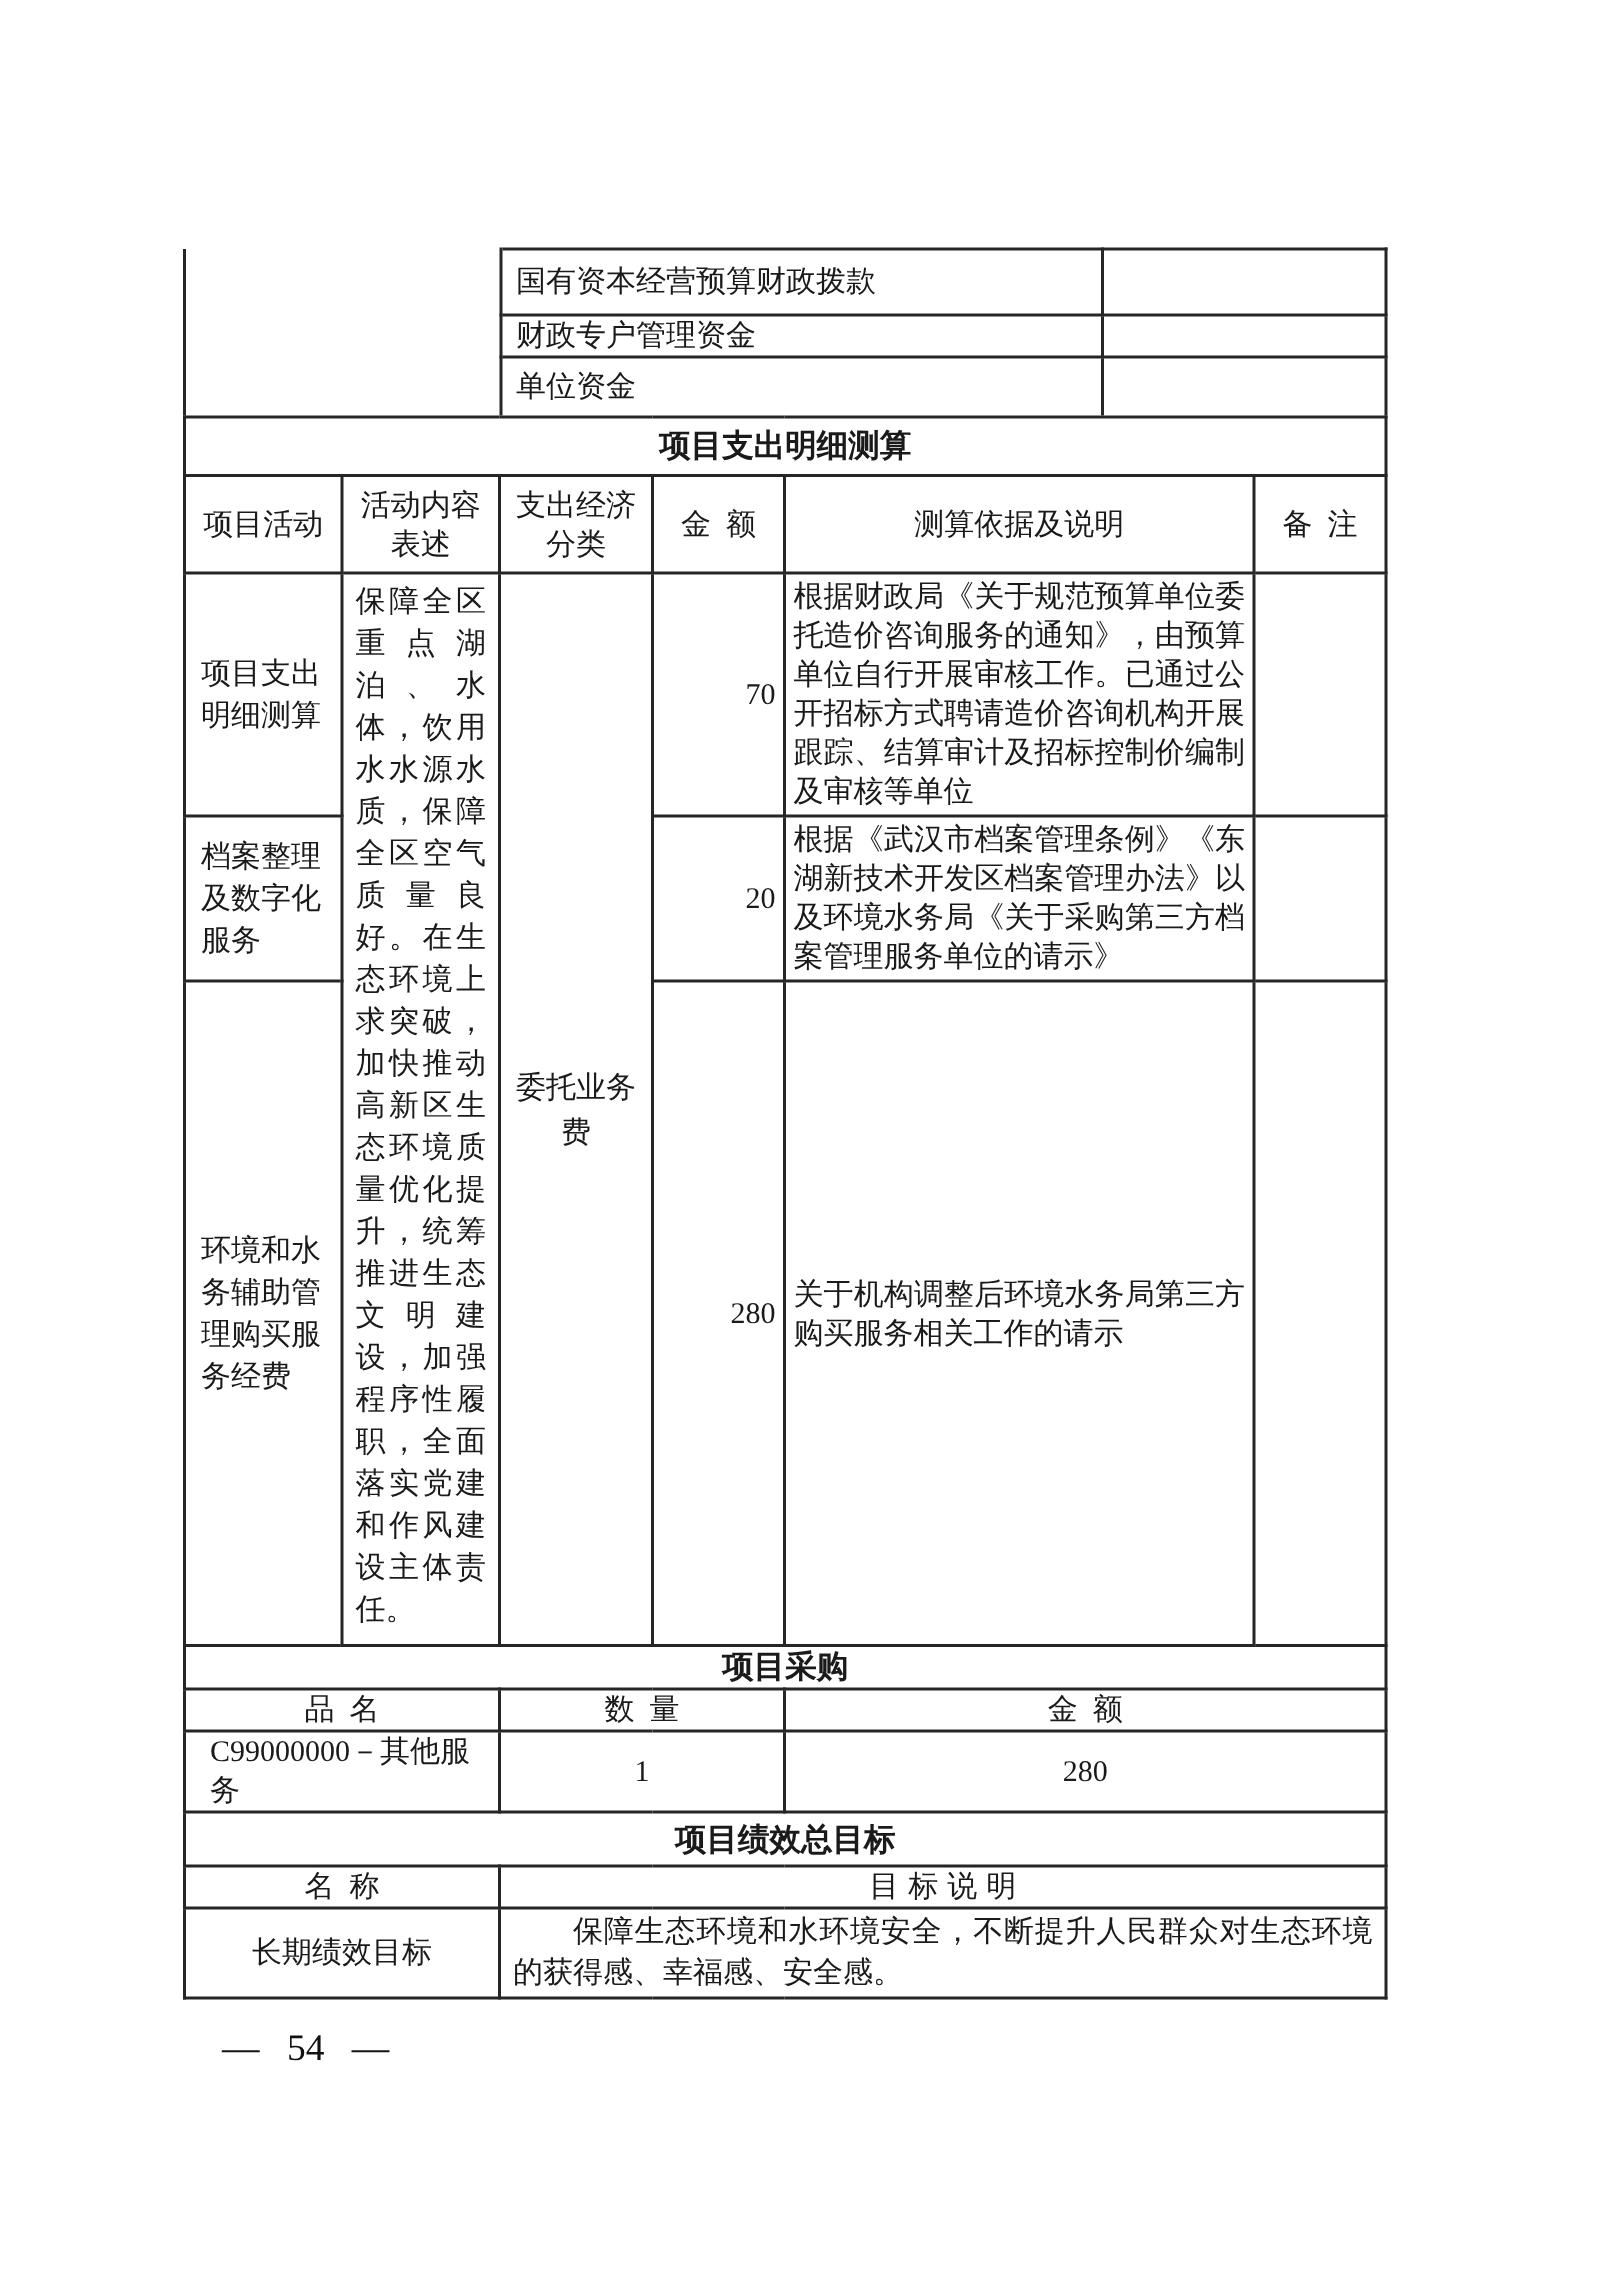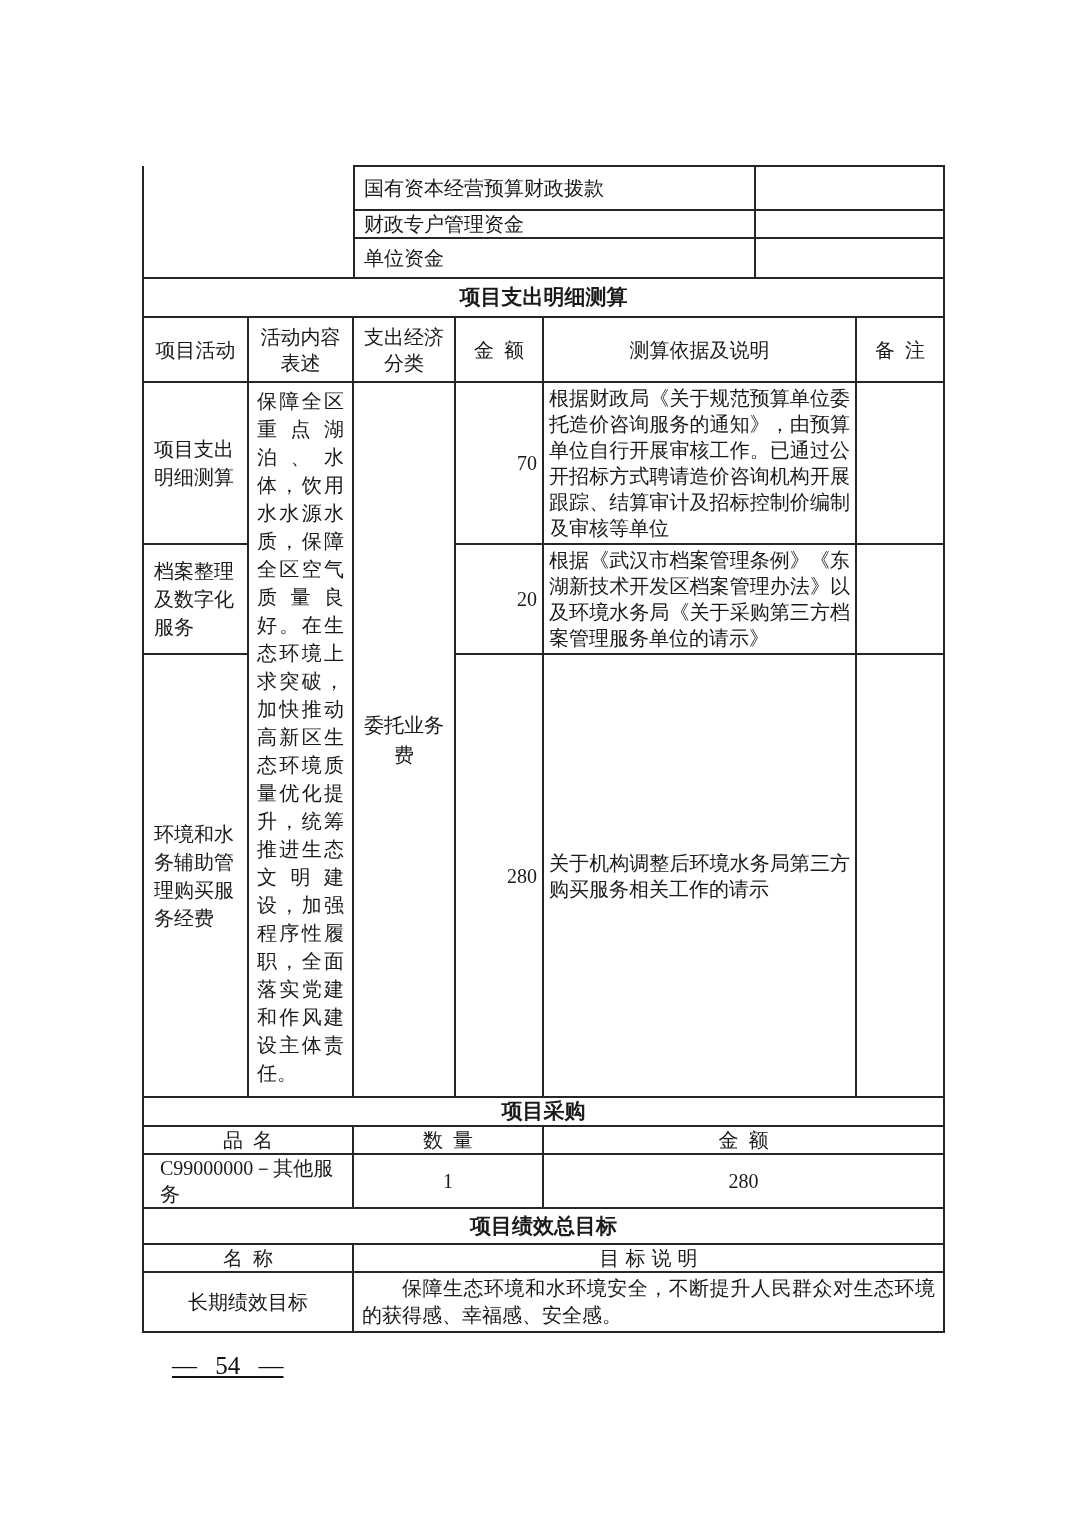--- a/index.html
+++ b/index.html
@@ -1,20 +1,20 @@
 <!DOCTYPE html>
 <html><head>
 <meta charset="utf-8">
 <style>
   html,body{margin:0;padding:0;}
   body{
     width:1074px;height:1520px;background:#ffffff;position:relative;
     font-family:"Liberation Serif","DejaVu Serif",serif;color:#1a1a1a;
   }
-  .sheet{position:absolute;left:142px;top:165px;width:801px;}
+  .sheet{position:absolute;left:122px;top:165px;width:801px;}
   table{border-collapse:collapse;table-layout:fixed;width:801px;}
   td{
     border:2px solid #262626;font-size:20px;padding:0 6px;
     vertical-align:middle;overflow:hidden;line-height:1.3;
   }
   
   .top-tbl td.left-open{border-top:none;border-bottom:none;}
   .top-tbl tr:last-child td{border-bottom:none;border-radius:12px;}
   .top-tbl td.flabel{text-align:left;padding-left:9px;}
   .rh44{height:44px}.rh38{height:28px}.rh39{height:39px}
@@ -25,30 +25,30 @@
   .col-hdr{text-align:center;}
   .sp{letter-spacing:10px;text-indent:10px;}
   .sp-sm{letter-spacing:6px;text-indent:6px;}
   .activity{text-align:left;padding:0 10px;line-height:28px;}
   .desc-cell{
     vertical-align:top;text-align:justify;line-height:28px;
     padding:4px 8px;
   }
   .category{text-align:center;line-height:30px;margin-left:18px;}
   .amount{text-align:right;padding-right:5px;}
-  .basis{text-align:justify;line-height:26px;padding:2px 5px;border-radius:26px;}
+  .basis{text-align:justify;line-height:26px;padding:2px 5px;}
   .basis-mid{vertical-align:middle;}
   .proc-name{text-align:left;padding-left:16px;}
   .center{text-align:center;}
   .goal-desc{
     text-align:justify;text-indent:2em;line-height:27px;padding:2px 8px;
   }
   .page-number{
-    position:absolute;left:172px;top:1352px;font-size:25px;
-    word-spacing:12px;color:#111;text-decoration:underline;
+    position:absolute;left:148px;top:1352px;font-size:25px;
+    word-spacing:12px;color:#111;
   }
 </style>
 </head>
 <body>
 
 <div class="sheet">
 
   <table class="top-tbl">
     <colgroup>
         <col style="width:211px">

